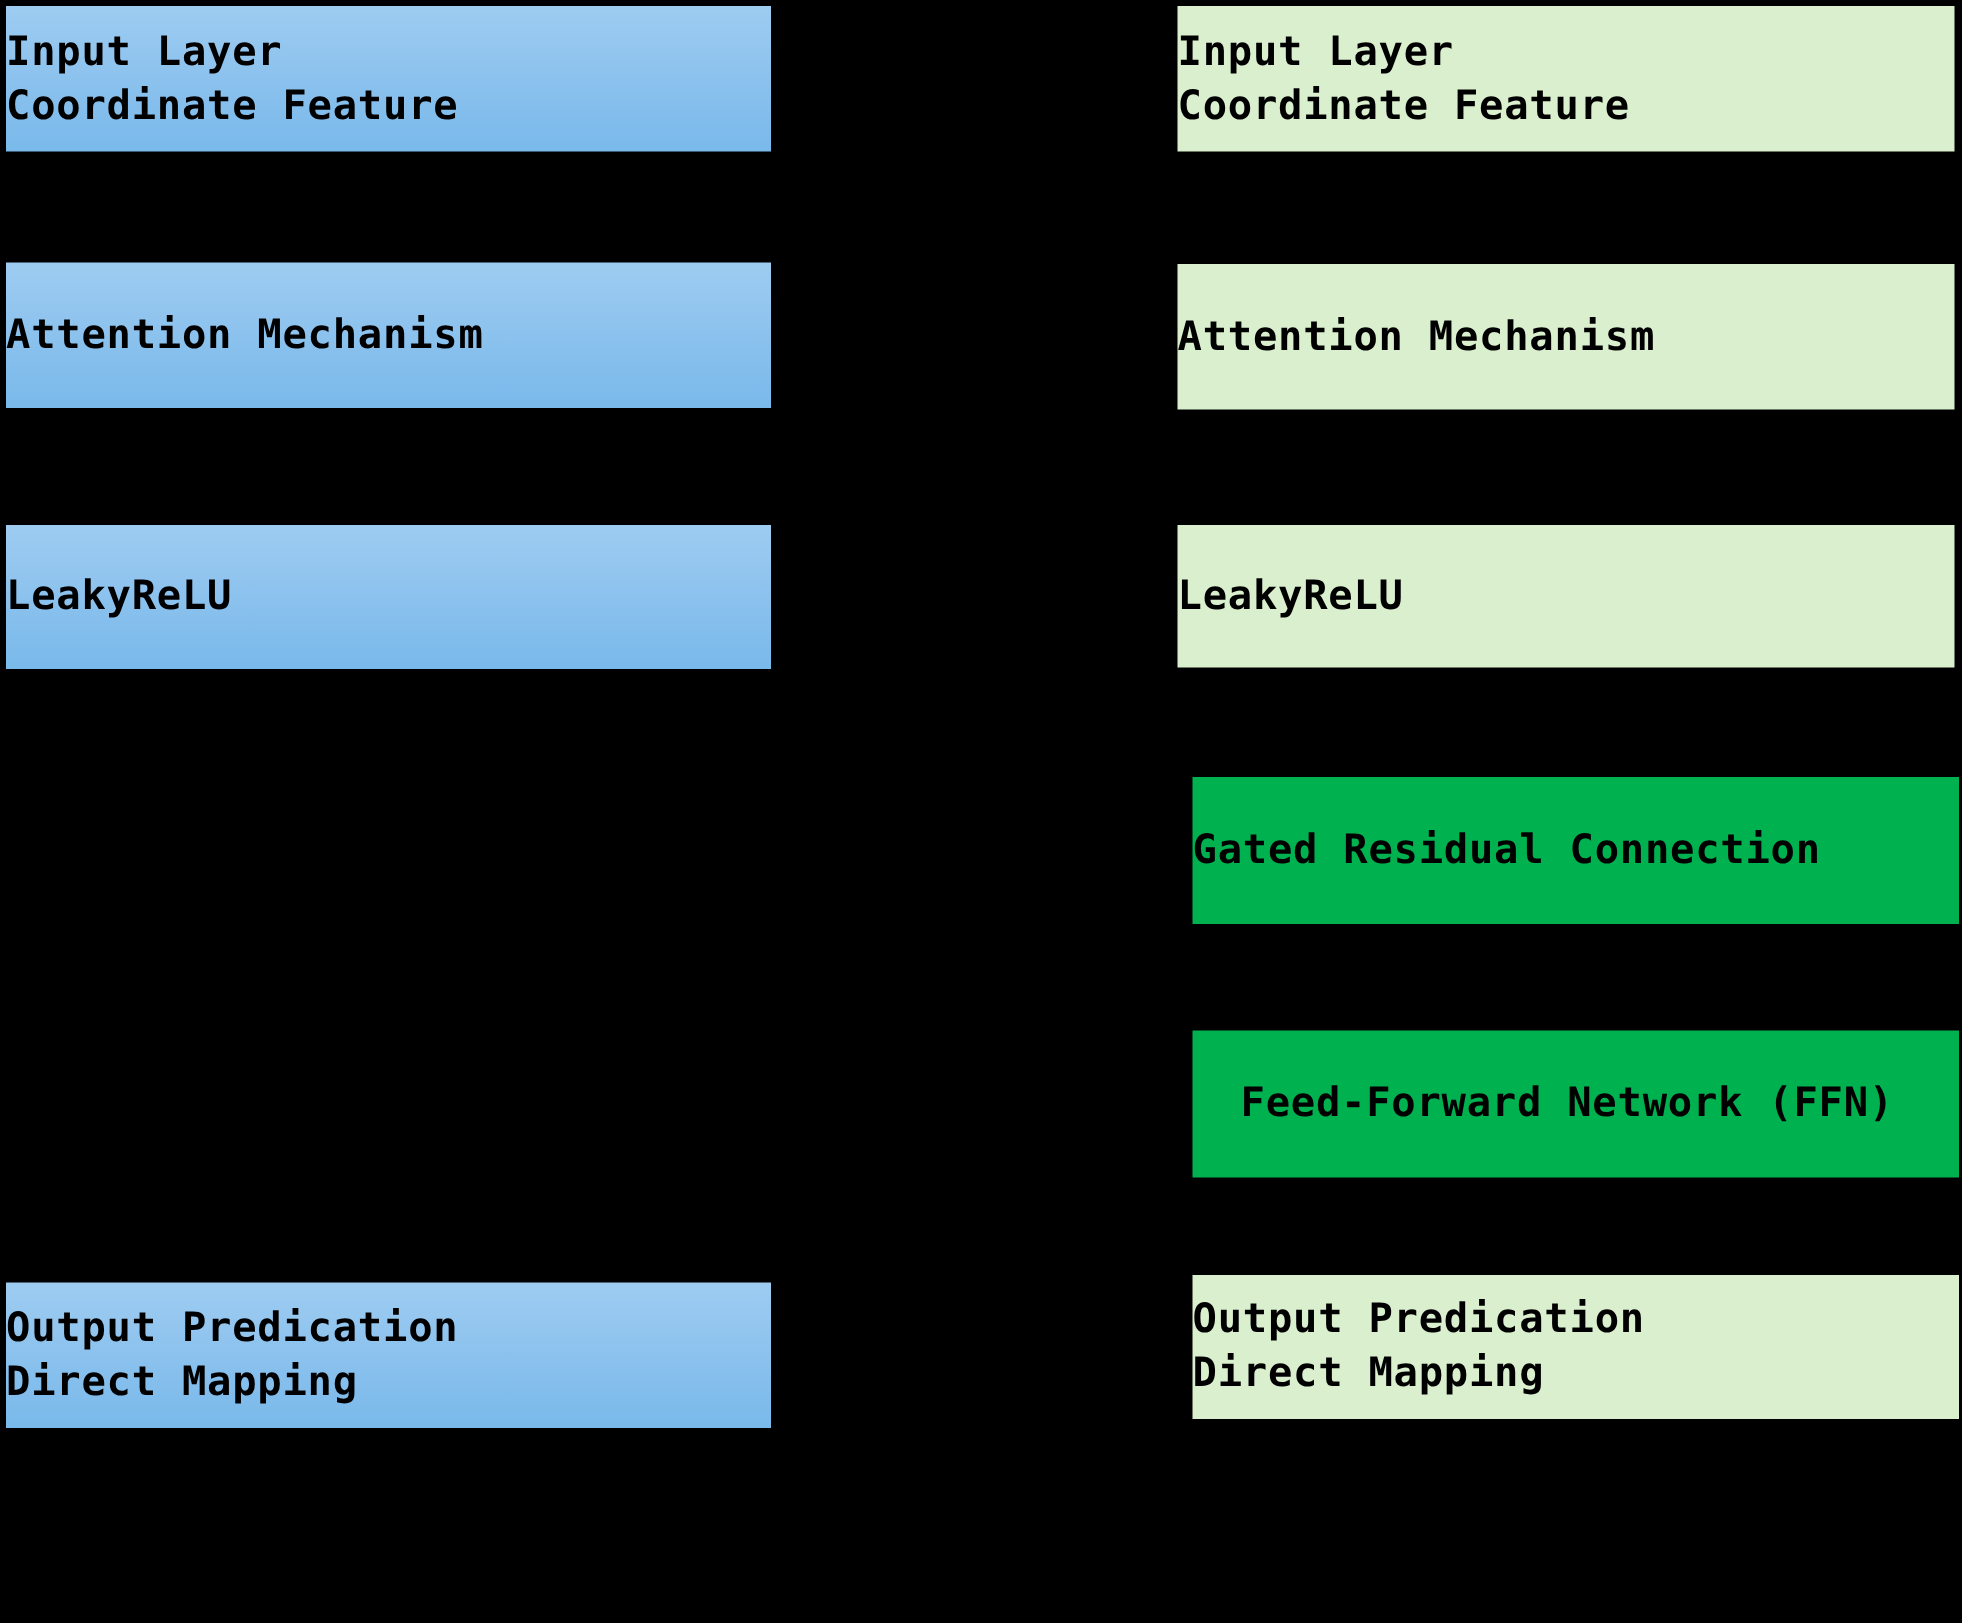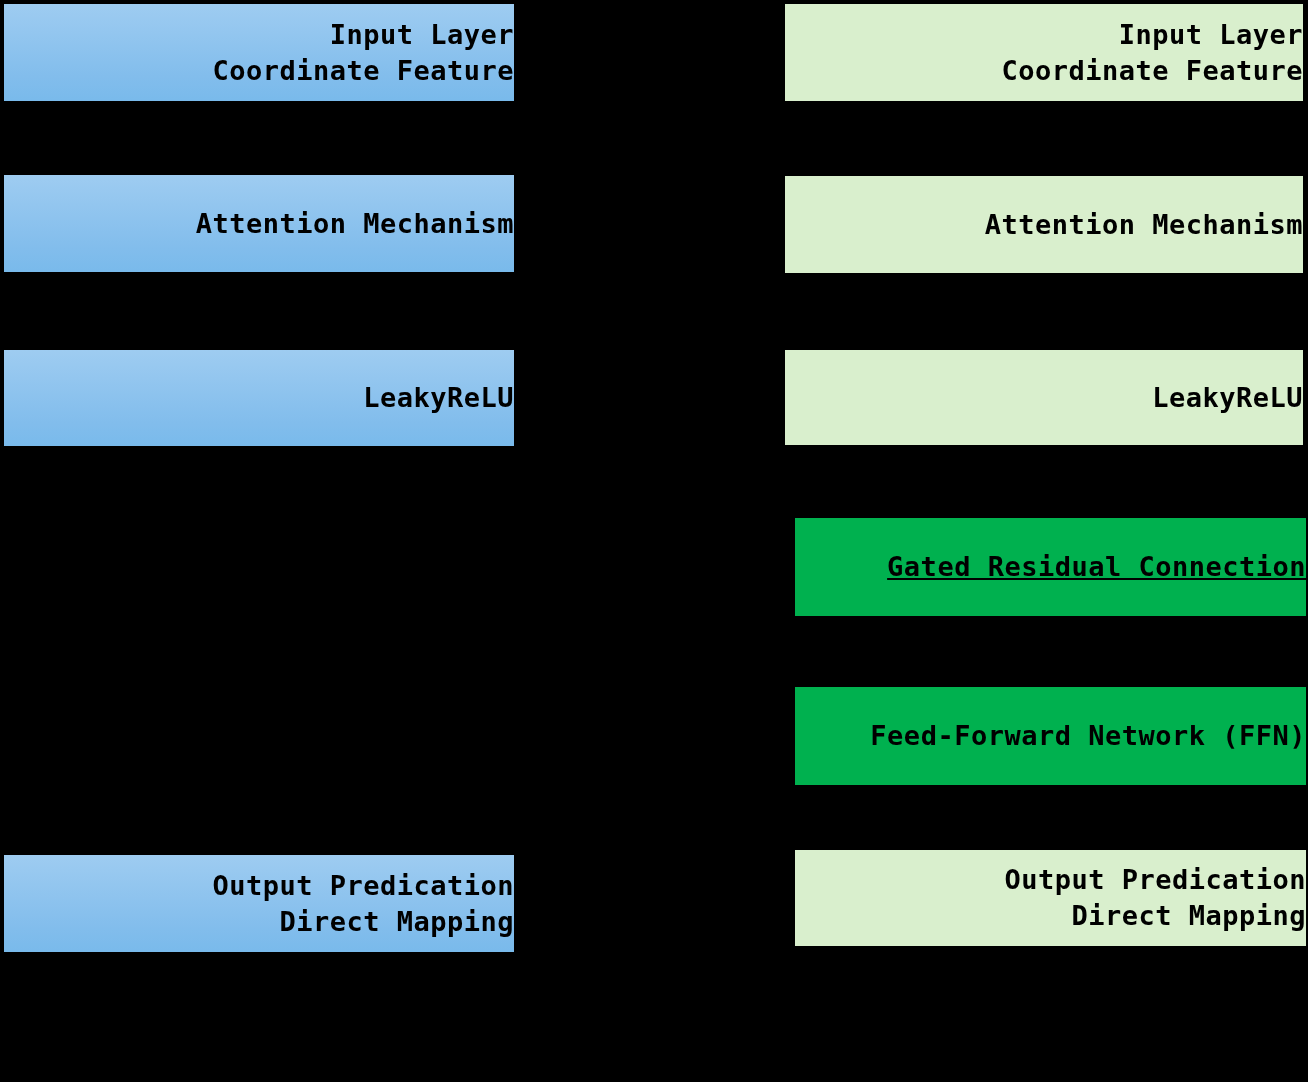--- a/index.html
+++ b/index.html
@@ -22,21 +22,21 @@
     width: 1308px;
     height: 1082px;
     background: #000000;
   }
 
   .node {
     position: absolute;
     box-sizing: border-box;
     display: flex;
     flex-direction: column;
-    align-items: flex-end;
+    align-items: flex-start;
     justify-content: center;
     text-align: center;
     color: #000000;
     font-family: "DejaVu Sans Mono", "Liberation Mono", monospace;
     font-weight: bold;
     font-size: 27px;
     line-height: 1.32;
     letter-spacing: 0.5px;
     white-space: pre;
   }
@@ -94,17 +94,17 @@
       <div class="arrowhead" style="left: 1039px; top: 358px;"></div>
       <div class="connector" style="left: 1043px; top: 439px; height: 85px;"></div>
       <div class="arrowhead" style="left: 1039px; top: 526px;"></div>
       <div class="connector" style="left: 1050px; top: 610px; height: 83px;"></div>
       <div class="arrowhead" style="left: 1046px; top: 695px;"></div>
       <div class="connector" style="left: 1050px; top: 779px; height: 77px;"></div>
       <div class="arrowhead" style="left: 1046px; top: 858px;"></div>
       <div class="node style-lightgreen" style="left: 785px; top: 4px; width: 518px; height: 97px;"><span class="line">Input Layer</span><span class="line">Coordinate Feature</span></div>
       <div class="node style-lightgreen" style="left: 785px; top: 176px; width: 518px; height: 97px;"><span class="line">Attention Mechanism</span></div>
       <div class="node style-lightgreen" style="left: 785px; top: 350px; width: 518px; height: 95px;"><span class="line">LeakyReLU</span></div>
-      <div class="node style-green" style="left: 795px; top: 518px; width: 511px; height: 98px; text-decoration: underline;"><span class="line">Gated Residual Connection</span></div>
+      <div class="node style-green" style="left: 795px; top: 518px; width: 511px; height: 98px;"><span class="line">Gated Residual Connection</span></div>
       <div class="node style-green" style="left: 795px; top: 687px; width: 511px; height: 98px; padding-left: 32px;"><span class="line">Feed-Forward Network (FFN)</span></div>
       <div class="node style-lightgreen" style="left: 795px; top: 850px; width: 511px; height: 96px;"><span class="line">Output Predication</span><span class="line">Direct Mapping</span></div>
     </div>
   </div>
 
 </body></html>

